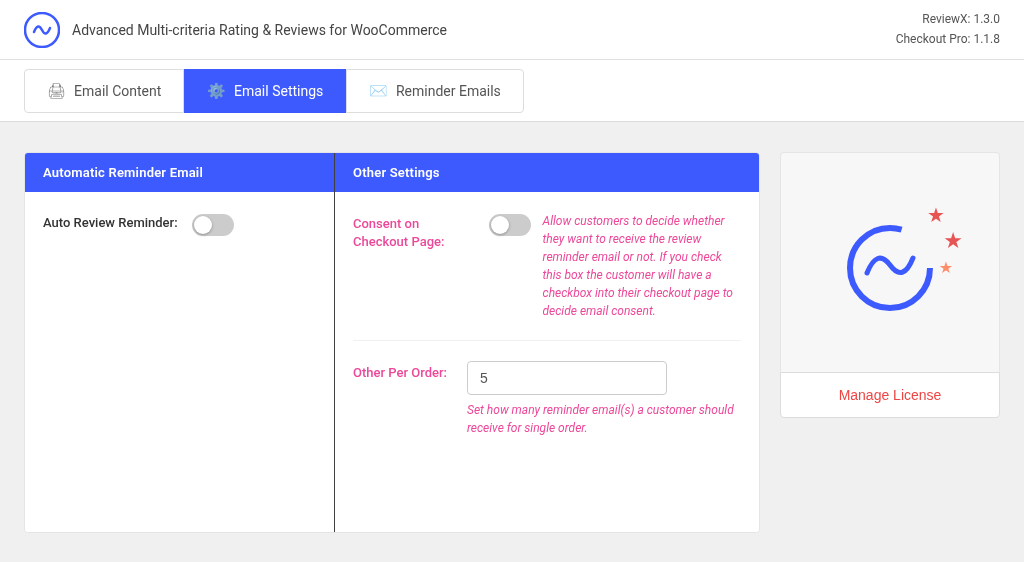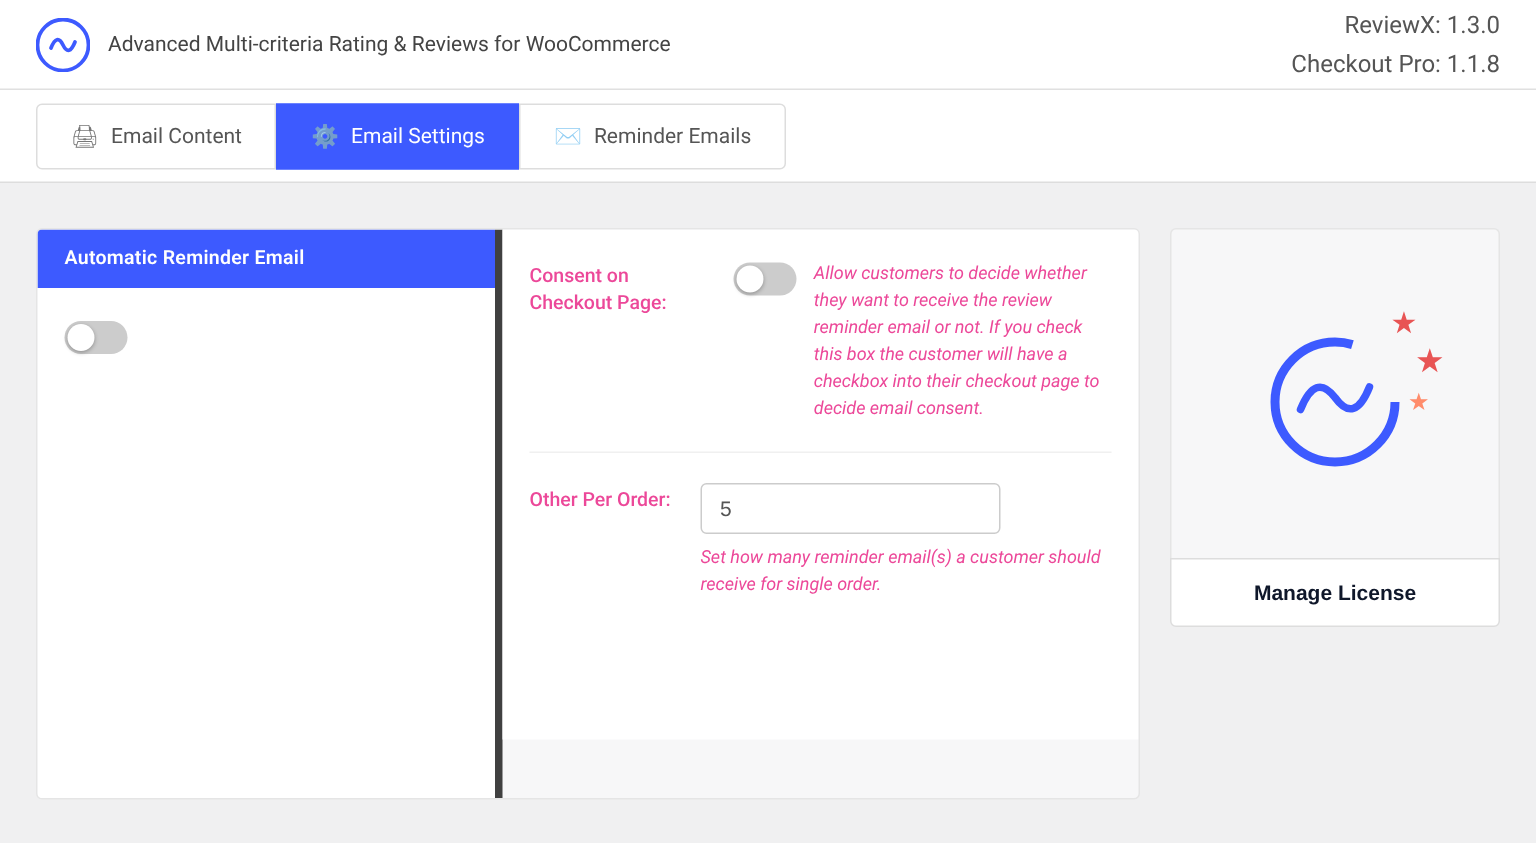--- a/index.html
+++ b/index.html
@@ -30,21 +30,21 @@
       width: 36px;
       height: 36px;
     }
     .header-title {
       font-size: 14px;
       color: #444;
       font-weight: 400;
     }
     .header-version {
       text-align: right;
-      font-size: 16px;
+      font-size: 12px;
       color: #555;
       line-height: 1.6;
     }
 
     
     .tab-bar {
       background: #fff;
       display: flex;
       align-items: center;
       padding: 0 24px;
@@ -106,21 +106,21 @@
       background: #3d5aff;
       color: #fff;
       font-size: 13px;
       font-weight: 600;
       padding: 12px 18px;
       letter-spacing: 0.2px;
     }
 
     .left-section {
       flex: 0 0 310px;
-      border-right: 5px solid #404040;
+      border-right: 1px solid #404040;
     }
 
     .right-section {
       flex: 1;
     }
 
     .section-body {
       padding: 20px 18px;
       background: #fff;
       min-height: 340px;
@@ -237,22 +237,22 @@
       border-radius: 4px 4px 0 0;
       min-height: 220px;
       position: relative;
     }
     .widget-manage-btn {
       background: #fff;
       border: 1px solid #ddd;
       padding: 14px;
       text-align: center;
       font-size: 14px;
-      font-weight: 700;
-      color: #0f172a;
+      font-weight: 400;
+      color: #ef4444;
       cursor: pointer;
       border-radius: 0 0 4px 4px;
     }
   </style>
 </head>
 <body>
 
 <div class="header">
   <div class="header-left">
 
@@ -285,30 +285,32 @@
 
 <div class="content-area">
 
   <div class="main-panel">
     <div class="settings-grid">
 
       <div class="left-section">
         <div class="section-header">Automatic Reminder Email</div>
         <div class="section-body">
           <div class="setting-row">
+            <span class="setting-label">Auto Review Reminder:</span>
             <div class="toggle">
               <div class="toggle-track">
                 <div class="toggle-thumb"></div>
               </div>
             </div>
           </div>
         </div>
       </div>
 
       <div class="right-section">
+        <div class="section-header">Other Settings</div>
         <div class="section-body">
 
           <div class="right-setting-row">
             <span class="right-label">Consent on Checkout Page:</span>
             <div style="display:flex; gap:12px; align-items:flex-start;">
               <div class="toggle">
                 <div class="toggle-track">
                   <div class="toggle-thumb"></div>
                 </div>
               </div>

